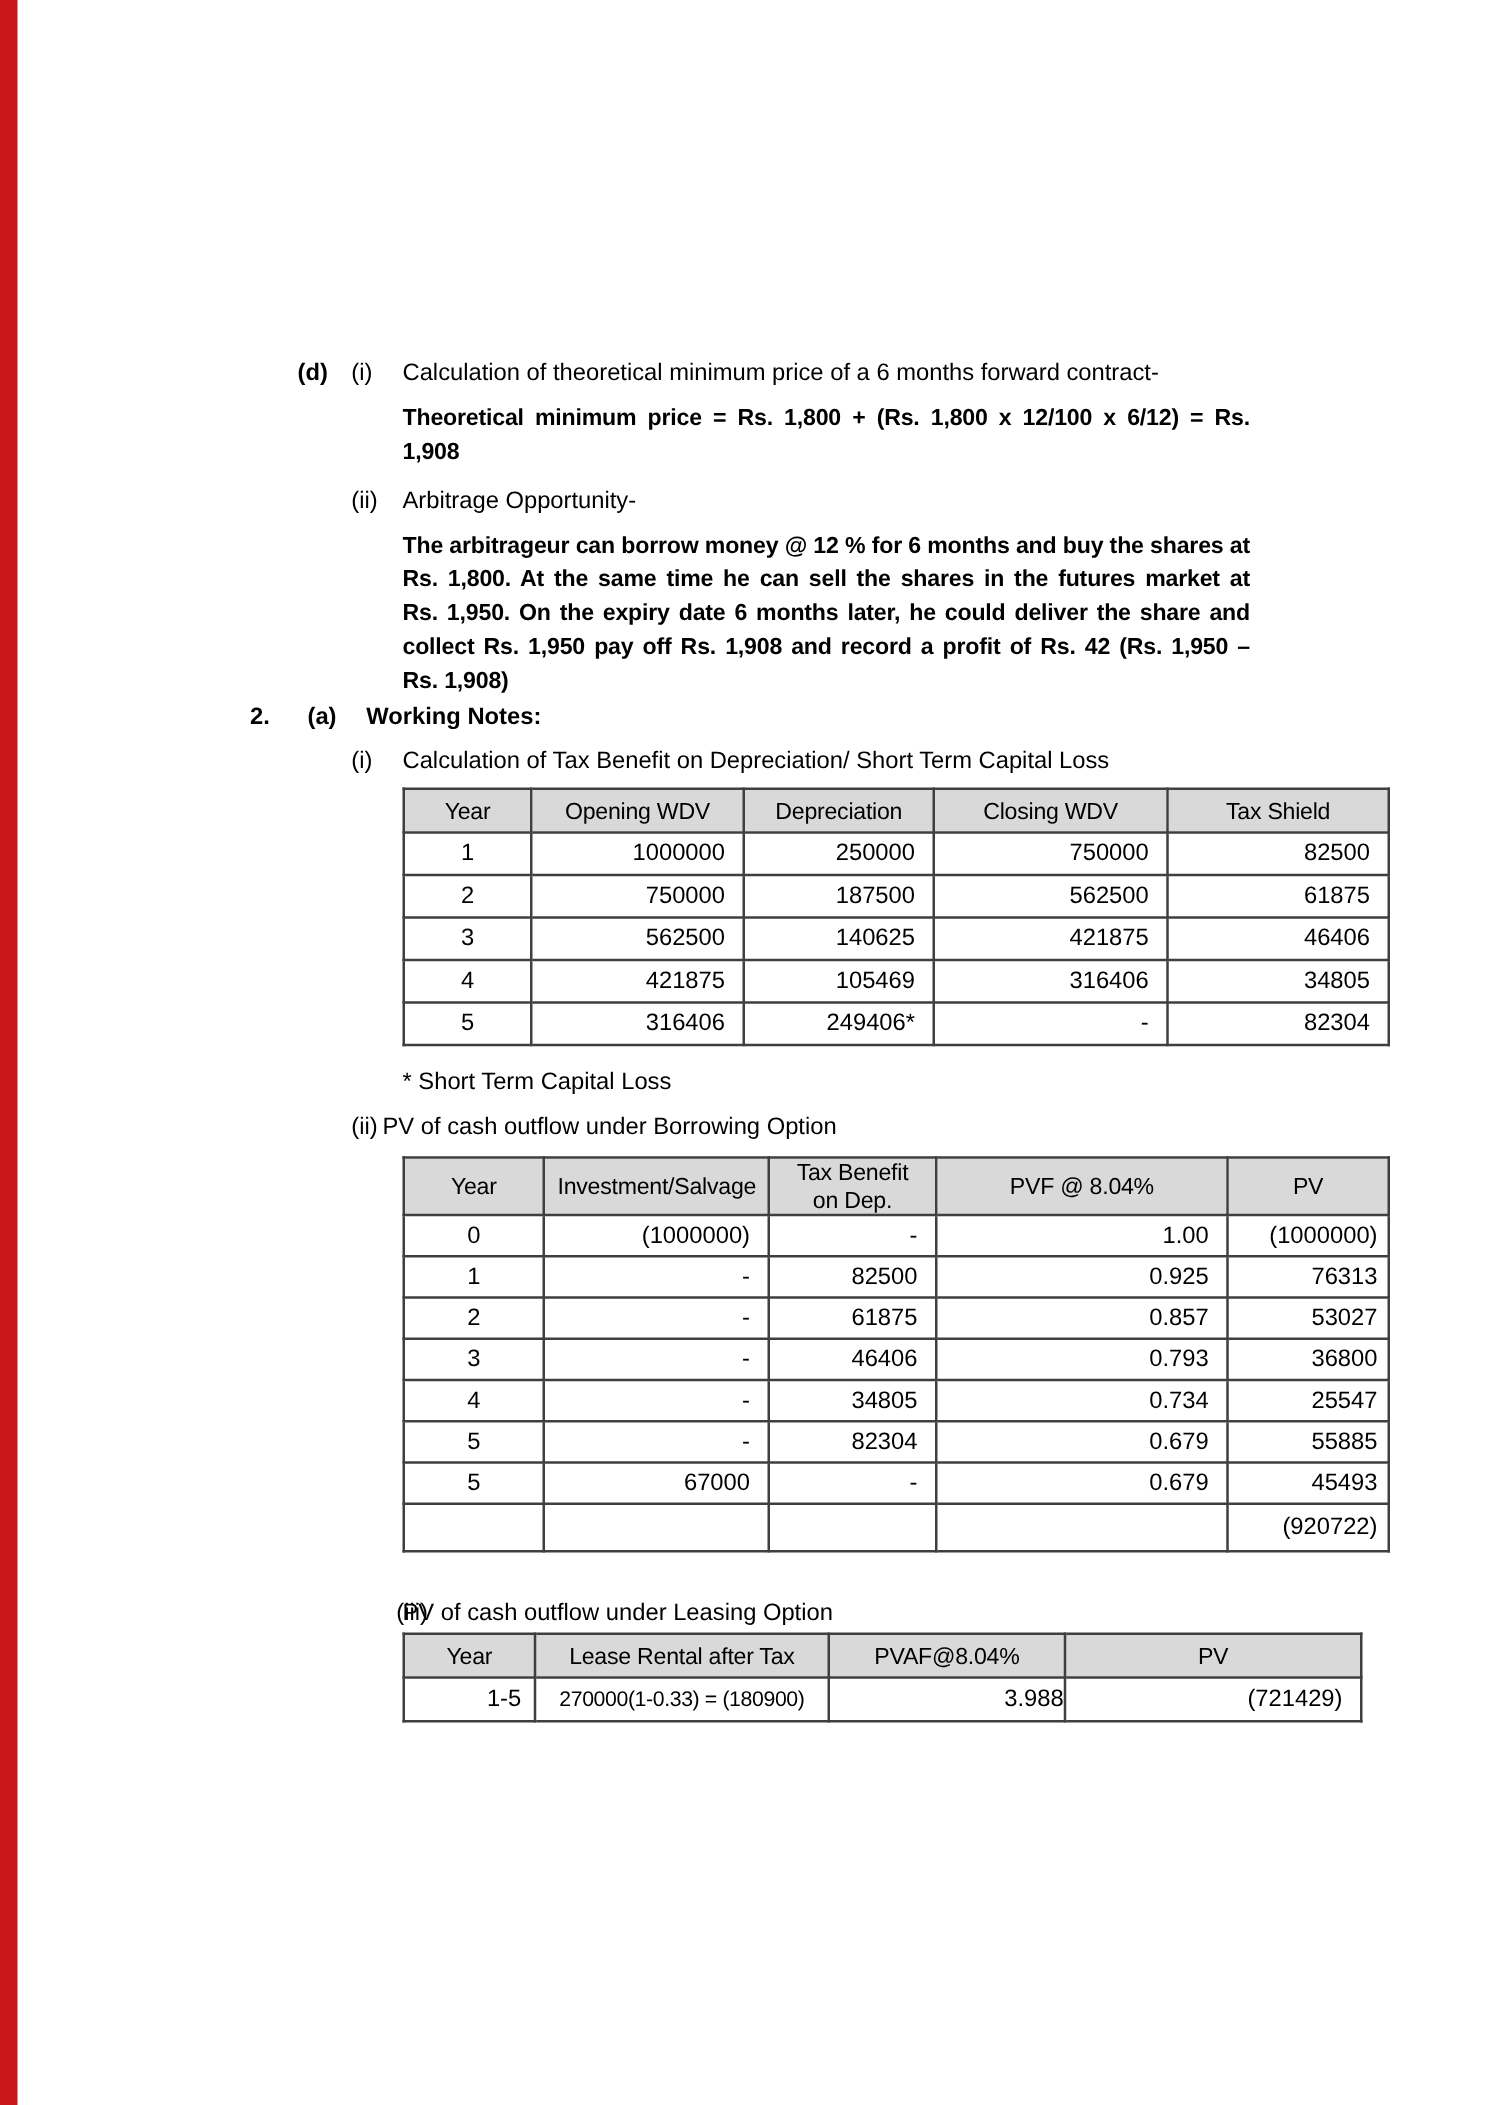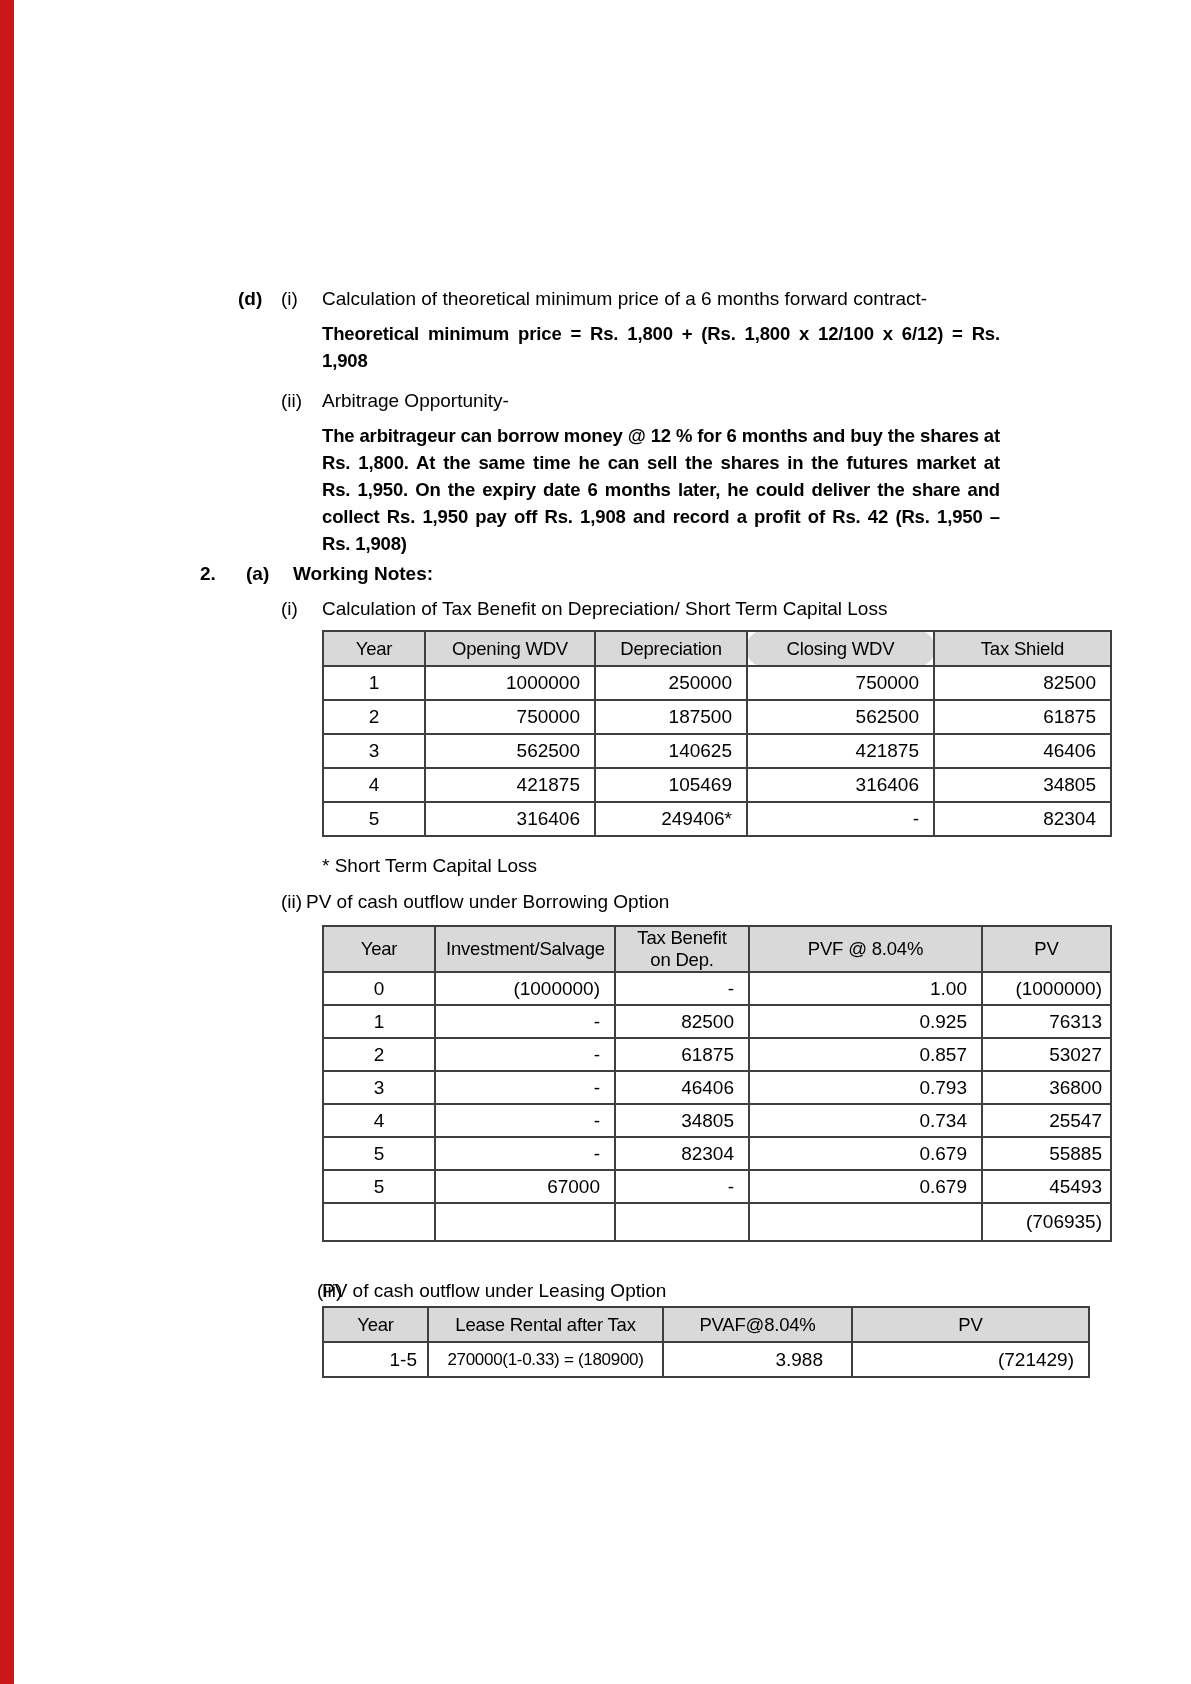--- a/index.html
+++ b/index.html
@@ -91,42 +91,42 @@
     vertical-align: middle;
     text-align: right;
     padding-right: 14px;
   }
   table.doc td.c0 { text-align: center; padding-right: 10px; }
 
   
   #table-tax-benefit th.c0 { width: 80px; }
   #table-tax-benefit th.c1 { width: 148px; }
   #table-tax-benefit th.c2 { width: 130px; }
-  #table-tax-benefit th.c3 { width: 165px; border-radius: 15px; }
+  #table-tax-benefit th.c3 { width: 165px; }
   #table-tax-benefit th.c4 { width: 155px; }
 
   
   #table-borrowing th.c0 { width: 90px; }
   #table-borrowing th.c1 { width: 158px; }
   #table-borrowing th.c2 { width: 112px; }
   #table-borrowing th.c3 { width: 211px; }
   #table-borrowing th.c4 { width: 107px; }
   #table-borrowing td { height: 31px; }
   #table-borrowing td.c4 { padding-right: 8px; }
   #table-borrowing tr:last-child td { height: 36px; }
 
   
   #table-leasing th.c0 { width: 83px; }
   #table-leasing th.c1 { width: 213px; }
   #table-leasing th.c2 { width: 167px; }
   #table-leasing th.c3 { width: 215px; }
   #table-leasing td { height: 33px; }
   #table-leasing td.c0 { text-align: right; padding-left: 4px; }
   #table-leasing td.c1 { text-align: center; font-size: 17px; letter-spacing: -0.3px; padding: 0 0; }
-  #table-leasing td.c2 { padding-right: 28px; }
+  #table-leasing td.c2 { padding-right: 0; }
 </style>
 </head>
 <body>
 
 <div class="page">
   <div class="red-bar"></div>
 
   <span class="abs bold pos-d">(d)</span>
   <span class="abs pos-d-i">(i)</span>
   <span class="abs pos-d-i-h">Calculation of theoretical minimum price of a 6 months forward contract-</span>
@@ -262,21 +262,21 @@
           <td class="c1">67000</td>
           <td class="c2">-</td>
           <td class="c3">0.679</td>
           <td class="c4">45493</td>
         </tr>
         <tr>
           <td class="c0"></td>
           <td class="c1"></td>
           <td class="c2"></td>
           <td class="c3"></td>
-          <td class="c4">(706935)</td>
+          <td class="c4">(920722)</td>
         </tr>
       </tbody>
     </table>
 
   <span class="abs pos-niii">(iii)</span>
   <span class="abs pos-niii-t">PV of cash outflow under Leasing Option</span>
   <table class="doc tbl3" id="table-leasing">
       <thead>
         <tr>
           <th class="c0">Year</th>

